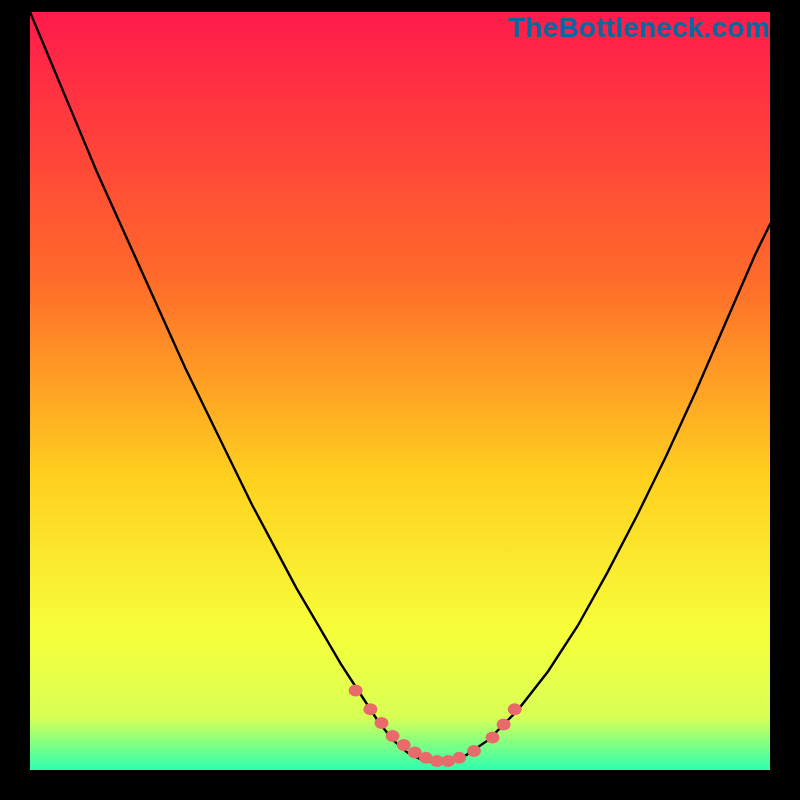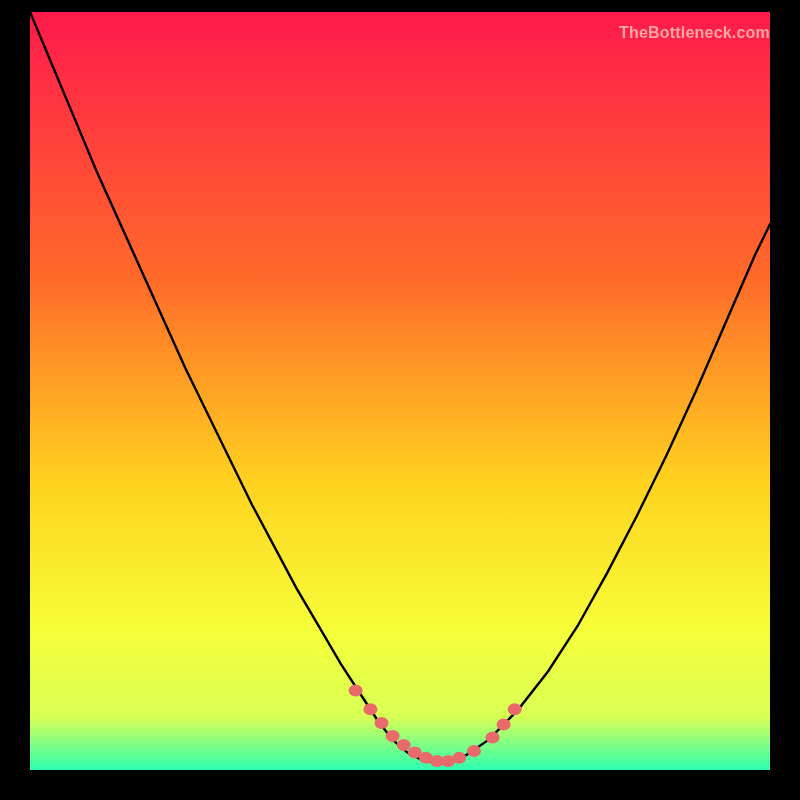--- a/index.html
+++ b/index.html
@@ -26,26 +26,25 @@
     overflow: hidden;
   }
   .plot svg {
     position: absolute;
     left: 0; top: 0;
   }
   .watermark {
     position: absolute;
     top: 12px;
     right: 30px;
-    font-size: 16px;
+    font-size: 28px;
     font-weight: 600;
-    color: #fca5a5;
+    color: #0369a1;
     letter-spacing: 0.2px;
     user-select: none;
-    margin-top: 12px;
   }
 </style>
 </head>
 <body>
 
 <div class="frame">
   <div class="plot">
     <svg viewBox="0 0 740 758" width="740" height="758">
       <defs>
         <linearGradient id="bg-grad" x1="0" y1="0" x2="0" y2="1">

